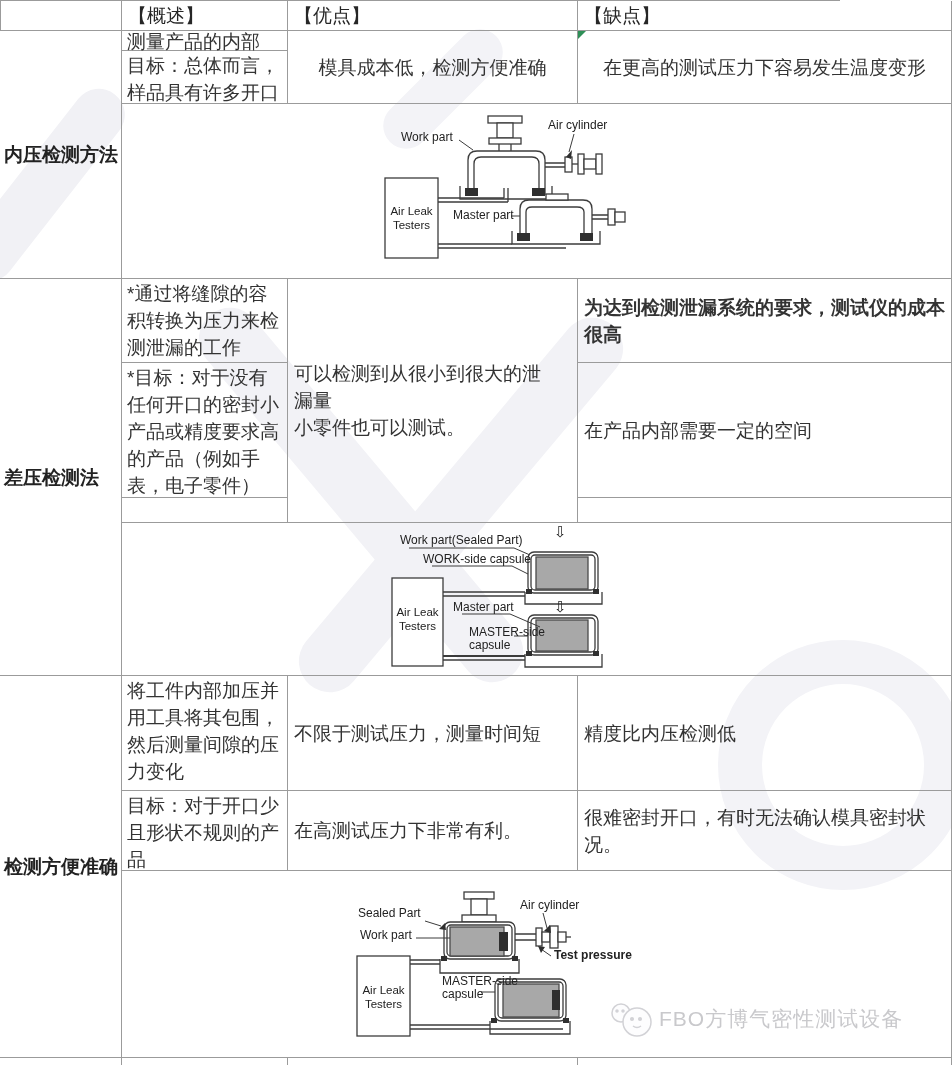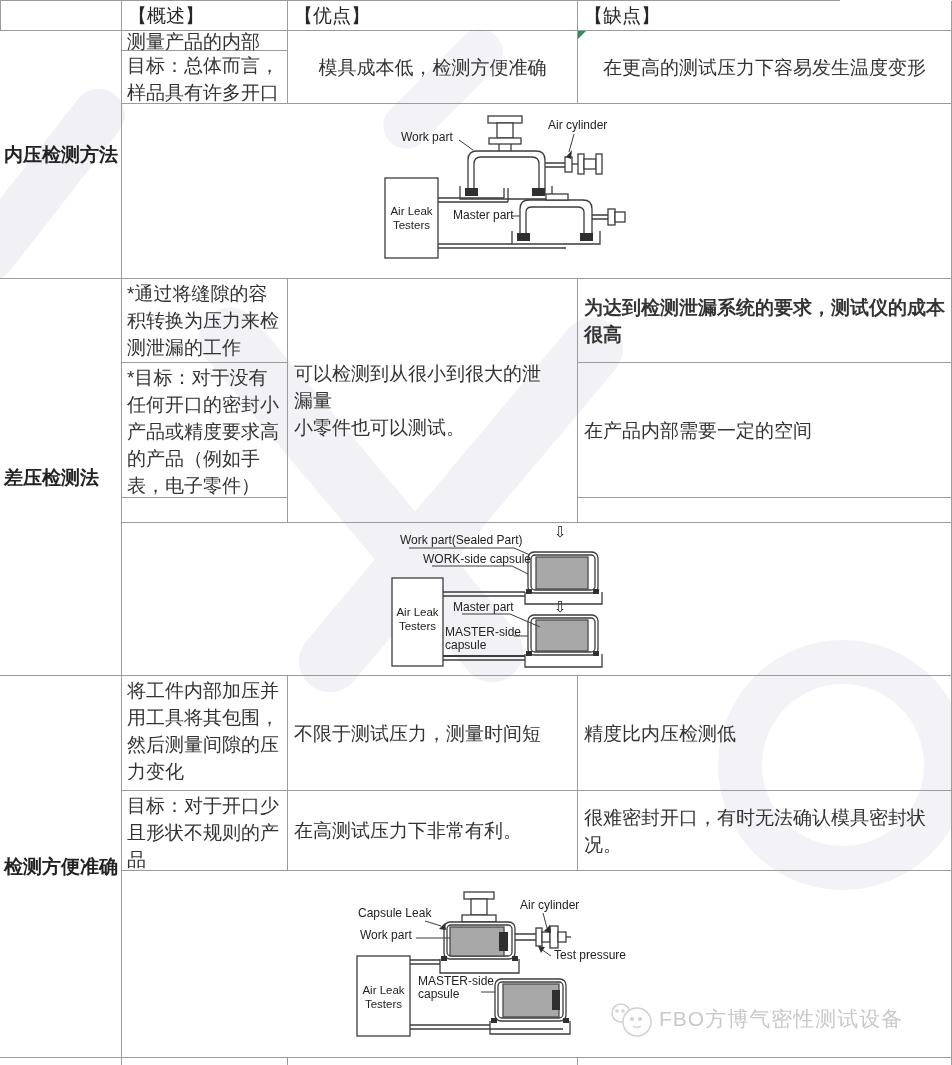--- a/index.html
+++ b/index.html
@@ -22,21 +22,21 @@
   .hdr0{border-left:1px solid #9b9b9b;}
   .lab{display:flex;align-items:center;font-weight:bold;padding-left:4px;color:#222;}
   .ov{padding:1px 4px 0 5px;}
   .ov1a{line-height:21px;padding-top:0;}
   .vc{display:flex;align-items:center;padding:0 6px;}
   .ctr{justify-content:center;text-align:center;}
   .pre{white-space:pre-line;}
   .diag{position:relative;}
   .diag svg{position:absolute;left:0;top:0;}
   .dlab{position:absolute;font-size:12px;line-height:13px;color:#222;white-space:nowrap;}
-  .dlab.pre{white-space:pre-line;}
+  .dlab.pre{white-space:pre-line;margin-left:24px;}
   .tester-lab{position:absolute;font-size:11.5px;line-height:14px;color:#222;text-align:center;white-space:pre-line;}
   .darr{position:absolute;font-size:15px;color:#222;line-height:15px;}
   .flag{position:absolute;left:0;top:0;width:0;height:0;
         border-top:8px solid #2e8f57;border-right:8px solid transparent;}
   .sliver{border-bottom:none;}
   .brand{position:absolute;z-index:3;left:608px;top:1000px;display:flex;align-items:center;gap:5px;}
   .brand-text{font-size:21px;color:#c9c9cc;letter-spacing:1px;text-shadow:1px 1px 0 #ffffff;}
 </style>
 </head>
 <body>
@@ -193,24 +193,24 @@
           <path d="M303,50 L319,55" stroke-width="1"></path>
           <polygon points="317,58 323,52 324,59" fill="#2f2f2f" stroke="none"></polygon>
           <path d="M294,67 H328" stroke-width="1"></path>
           <path d="M421,42 L425,57" stroke-width="1"></path>
           <polygon points="422,60 428,54 429,62" fill="#2f2f2f" stroke="none"></polygon>
           <path d="M429,85 L419,78" stroke-width="1"></path>
           <polygon points="416,75 423,76 419,82" fill="#2f2f2f" stroke="none"></polygon>
           <path d="M359,121 H373" stroke-width="1"></path>
         </g>
       </svg>
-      <div class="dlab" style="left:236px;top:36px;">Capsule Leak</div>
+      <div class="dlab" style="left:236px;top:36px;">Sealed Part</div>
       <div class="dlab" style="left:238px;top:58px;">Work part</div>
       <div class="dlab" style="left:398px;top:28px;">Air cylinder</div>
-      <div class="dlab" style="left:432px;top:78px;">Test pressure</div>
+      <div class="dlab" style="left:432px;top:78px;font-weight:bold;">Test pressure</div>
       <div class="dlab pre" style="left:296px;top:104px;">MASTER-side
 capsule</div>
       <div class="tester-lab" style="left:235px;top:112px;width:53px;">Air Leak
 Testers</div>
     </div>
 
     <div class="cell sliver" style="grid-area:12/1/13/2;"></div>
     <div class="cell sliver" style="grid-area:12/2/13/3;"></div>
     <div class="cell sliver" style="grid-area:12/3/13/4;"></div>
     <div class="cell sliver" style="grid-area:12/4/13/5;"></div>

